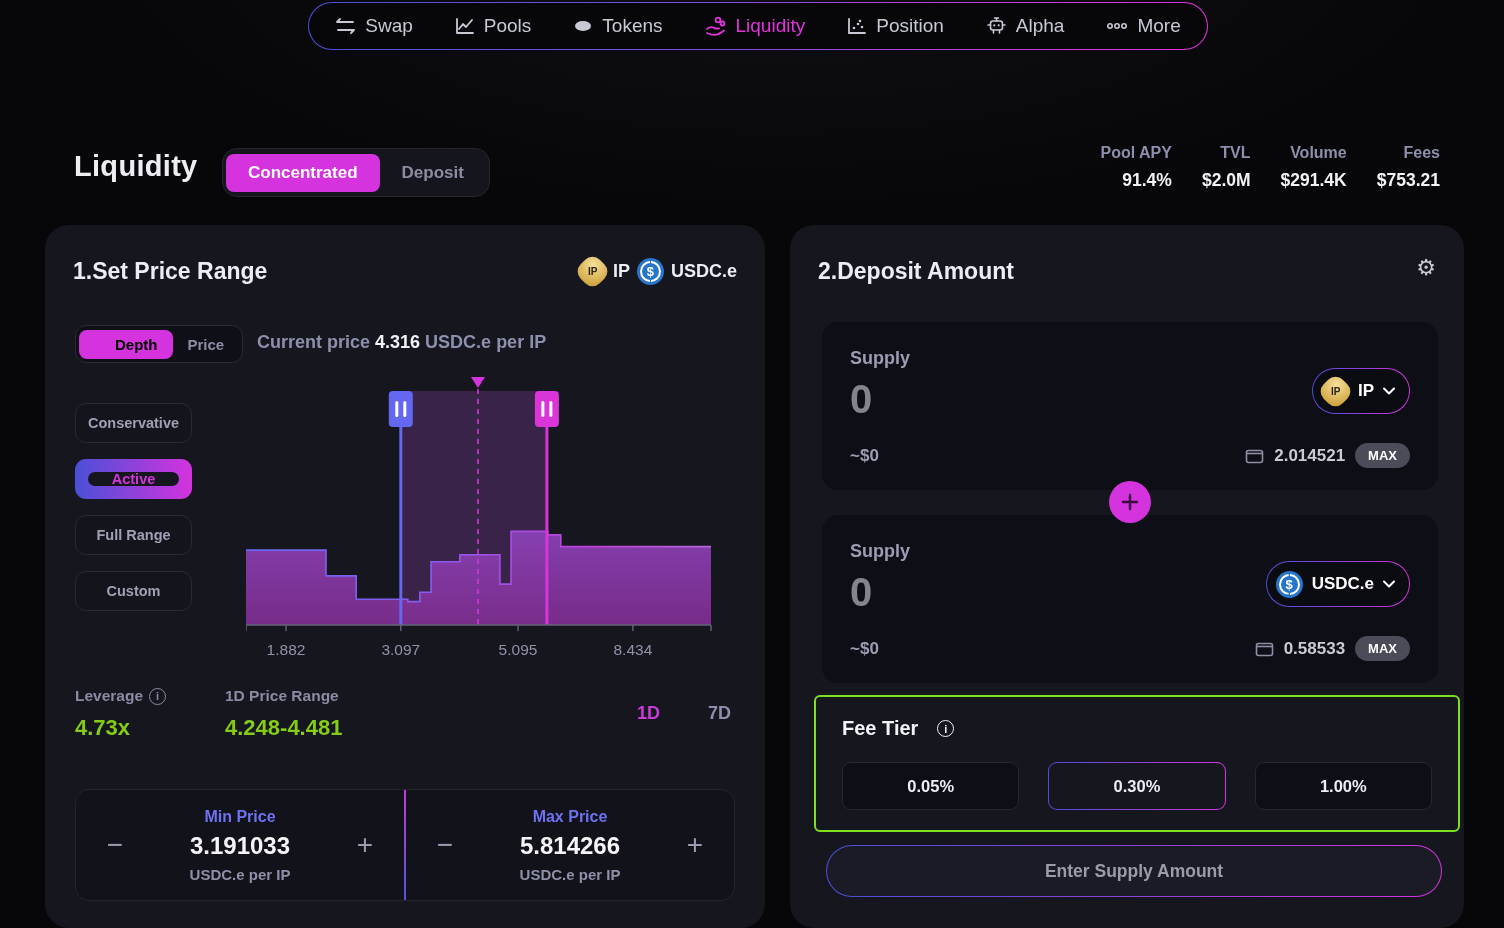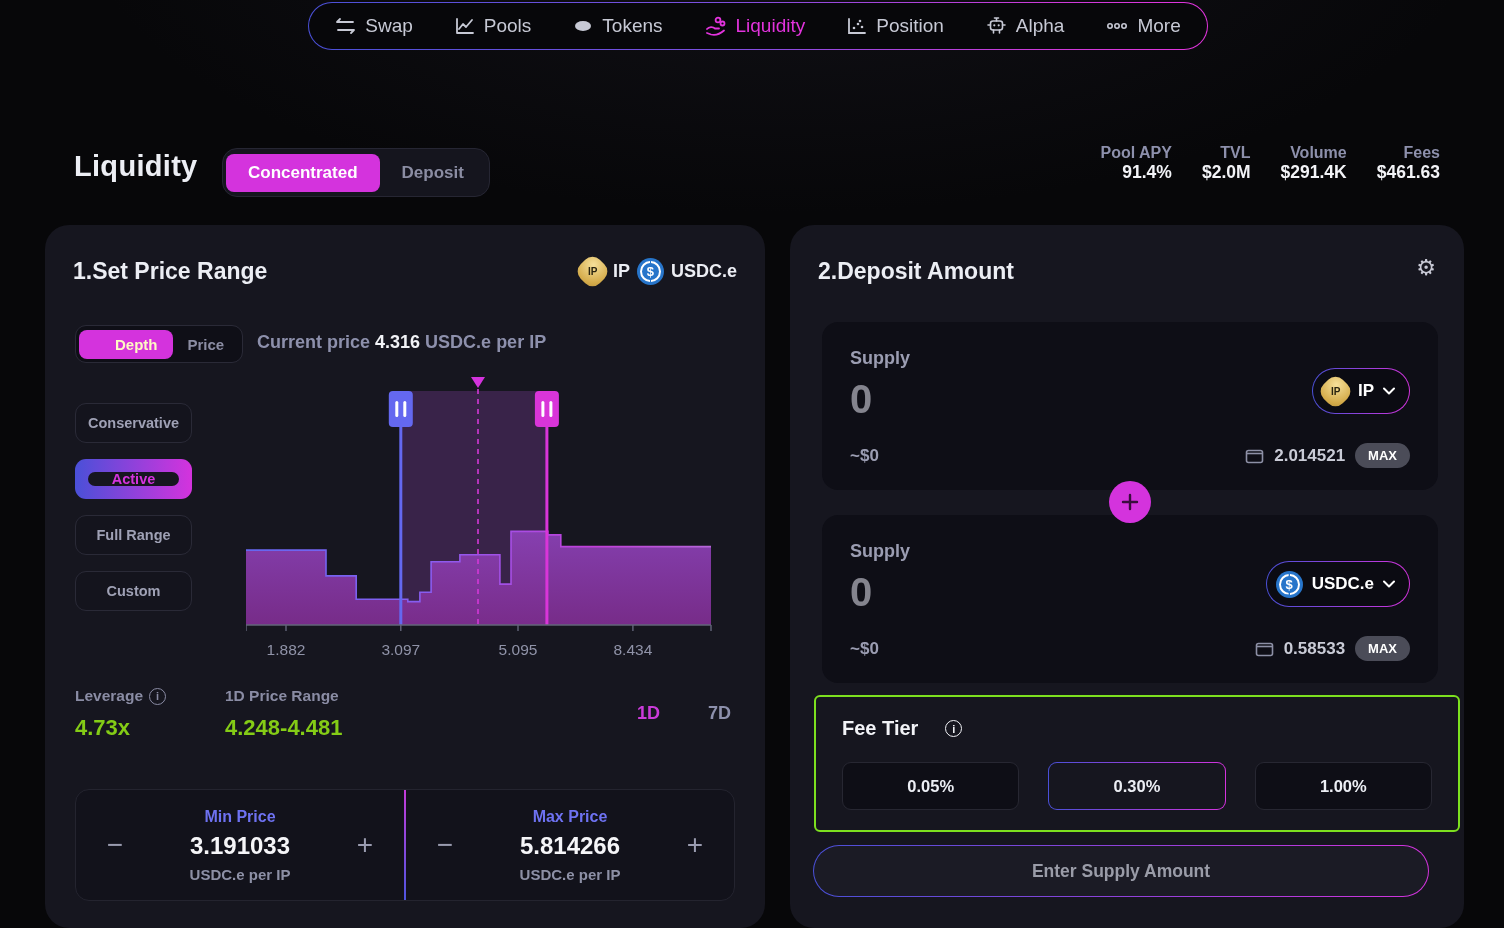--- a/index.html
+++ b/index.html
@@ -31,21 +31,21 @@
   .mode-toggle {
     position:absolute; left:222px; top:148px; height:49px;
     background:#15151e; border:1px solid #262633; border-radius:15px;
     display:flex; align-items:center; padding:3px;
   }
   .mode-opt { padding:9px 22px; font-size:17px; font-weight:700; color:#8b8da3; border-radius:8px; cursor:pointer; }
   .mode-opt.selected { background:#d433dd; color:#ffffff; }
   .stats { position:absolute; right:64px; top:144px; display:flex; gap:30px; }
   .stat { text-align:right; }
   .stat-label { font-size:16px; color:#8d90ac; font-weight:600; }
-  .stat-value { font-size:17.5px; color:#f2f3f7; margin-top:0; font-weight:600; }
+  .stat-value { font-size:17.5px; color:#f2f3f7; margin-top:8px; font-weight:600; }
   
   .card { position:absolute; top:225px; background:#16161f; border-radius:24px; }
   .card.left  { left:45px;  width:720px; height:703px; }
   .card.right { left:790px; width:674px; height:703px; }
   .card-title { position:absolute; left:28px; top:33px; font-size:23px; font-weight:700; }
   
   .pair { position:absolute; right:28px; top:33px; display:flex; align-items:center; gap:7px; font-size:18px; font-weight:700; }
   .tok-ip {
     width:27px; height:27px; transform:rotate(45deg); border-radius:38%;
     background:radial-gradient(circle at 35% 30%, #f6e09a, #d4ab4a 70%, #b8903a);
@@ -62,21 +62,21 @@
     border:2px solid #fff; clip-path:inset(0 11px 0 0);
   }
   .tok-usdc::after { transform:rotate(180deg); }
   
   .view-toggle {
     position:absolute; left:30px; top:100px; height:38px;
     background:#0f0f17; border:1px solid #2a2a37; border-radius:11px;
     display:flex; align-items:center; padding:3px;
   }
   .view-opt { padding:6px 15px; font-size:15px; font-weight:700; color:#8b8da3; border-radius:8px; cursor:pointer; }
-  .view-opt.selected { background:#d433dd; color:#fef9c3;padding-left:36px; }
+  .view-opt.selected { background:#d433dd; color:#000000;padding-left:36px; }
   .current-price { position:absolute; left:212px; top:107px; font-size:18px; color:#8d90ac; font-weight:600; }
   .current-price b { color:#f2f3f7; font-weight:700; }
   
   .presets { position:absolute; left:30px; top:178px; display:flex; flex-direction:column; gap:16px; width:117px; }
   .preset {
     height:40px; border-radius:11px; background:#14141d; border:1px solid #2a2a37;
     display:flex; align-items:center; justify-content:center;
     font-size:14.5px; font-weight:700; color:#9fa1b5; cursor:pointer;
   }
   .preset.selected { padding:13px; border:none;
@@ -142,35 +142,35 @@
     position:absolute; left:319px; top:256px; width:42px; height:42px; border-radius:50%;
     background:#d433dd; border:none; cursor:pointer; z-index:3;
     display:flex; align-items:center; justify-content:center;
   }
   .plus-btn svg { display:block; }
   
   .fee-box {
     position:absolute; left:24px; top:470px; width:646px; height:137px;
     border:2px solid #7de01f; border-radius:6px; padding:20px 26px;
   }
-  .fee-title { font-size:20px; font-weight:700; color:#f2f3f7; display:flex; align-items:center; gap:27px; }
+  .fee-title { font-size:20px; font-weight:700; color:#f2f3f7; display:flex; align-items:center; gap:19px; }
   .fee-row { display:flex; gap:29px; margin-top:22px; }
   .fee-opt {
     flex:1; height:48px; border-radius:9px; background:#0e0e16; border:1px solid #272732;
     display:flex; align-items:center; justify-content:center;
     font-size:16.5px; font-weight:700; color:#eceef4; cursor:pointer;
   }
   .fee-opt.selected { border:none; padding:1px; background:linear-gradient(90deg,#4a50d8,#d433dd); }
   .fee-opt.selected .fee-inner {
     width:100%; height:100%; border-radius:8px; background:#16161f;
     display:flex; align-items:center; justify-content:center;
   }
   
   .submit-btn {
-    position:absolute; left:23px; top:620px; width:616px; height:52px;
+    position:absolute; left:36px; top:620px; width:616px; height:52px;
     border-radius:26px; padding:1px; border:none; cursor:pointer;
     background:linear-gradient(90deg,#4a50d8,#d433dd); font-family:inherit;
   }
   .submit-inner {
     width:100%; height:100%; border-radius:25px; background:#1b1b25;
     display:flex; align-items:center; justify-content:center;
     font-size:17.5px; font-weight:700; color:#9a9ca8;
   }
   .info-icon {
     width:17px; height:17px; border-radius:50%; border:1.5px solid currentColor;
@@ -274,21 +274,21 @@
     <div class="stat">
       <div class="stat-label">TVL</div>
       <div class="stat-value">$2.0M</div>
     </div>
     <div class="stat">
       <div class="stat-label">Volume</div>
       <div class="stat-value">$291.4K</div>
     </div>
     <div class="stat">
       <div class="stat-label">Fees</div>
-      <div class="stat-value">$461.63</div>
+      <div class="stat-value">$753.21</div>
     </div>
   </div>
 
   <section class="card left">
     <h2 class="card-title">1.Set Price Range</h2>
 
     <div class="pair">
       <span class="tok-ip">
           <span>IP</span>
         </span>

